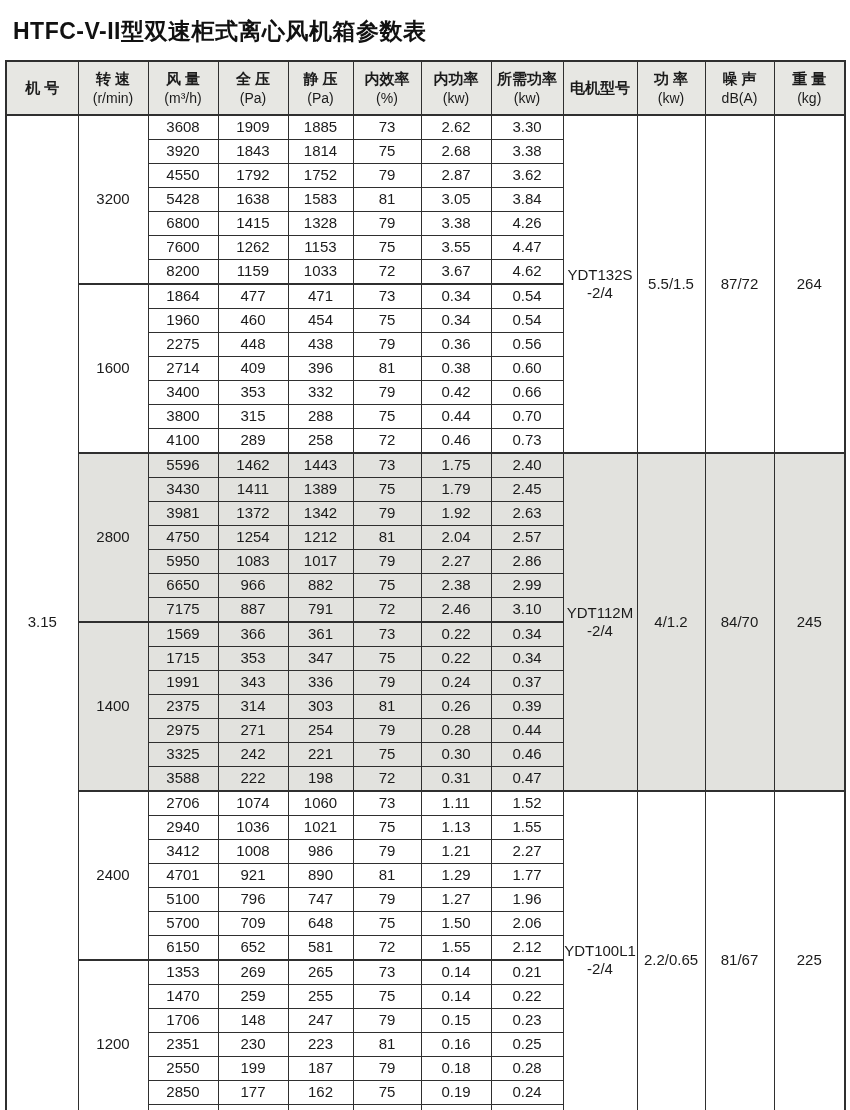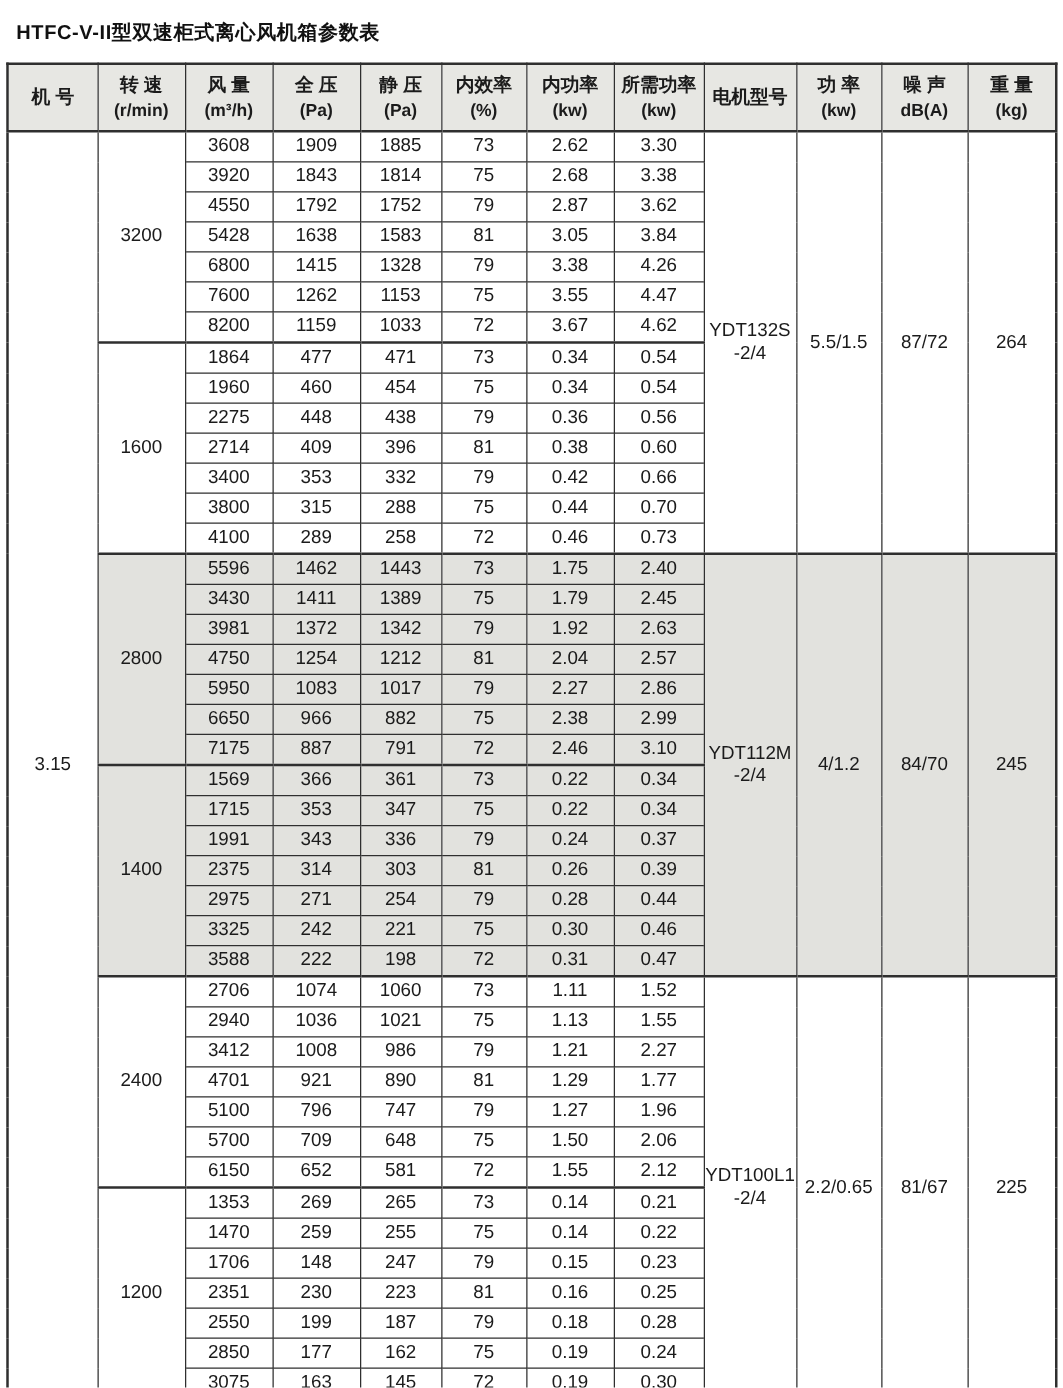--- a/index.html
+++ b/index.html
@@ -13,21 +13,21 @@
     -webkit-font-smoothing: antialiased;
   }
   .page {
     width: 850px;
     height: 1110px;
     box-sizing: border-box;
     padding: 14px 5px 0 5px;
     overflow: hidden;
   }
   .title {
-    font-size: 16px;
+    font-size: 23px;
     font-weight: bold;
     margin: 2px 0 13px 8px;
     letter-spacing: 0.5px;
     color: #111;
   }
   table.params {
     border-collapse: collapse;
     table-layout: fixed;
     width: 839px;
     border: 2px solid var(--border, #2f2f2f);
@@ -42,21 +42,21 @@
   thead th {
     height: 52px;
     background: var(--header-bg, #e7e7e3);
     font-size: 15px;
     font-weight: 600;
     border-bottom: 2px solid var(--border, #2f2f2f);
     line-height: 1.3;
   }
   thead .h2 {
     display: block;
-    font-weight: 700;
+    font-weight: 400;
     font-size: 14px;
   }
   thead .h2:empty { display: none; }
   tbody td {
     height: 23px;
     font-size: 15px;
     line-height: 1.1;
     background: #ffffff;
   }
   tbody td.shaded { background: var(--shaded-bg, #e2e2de); }

